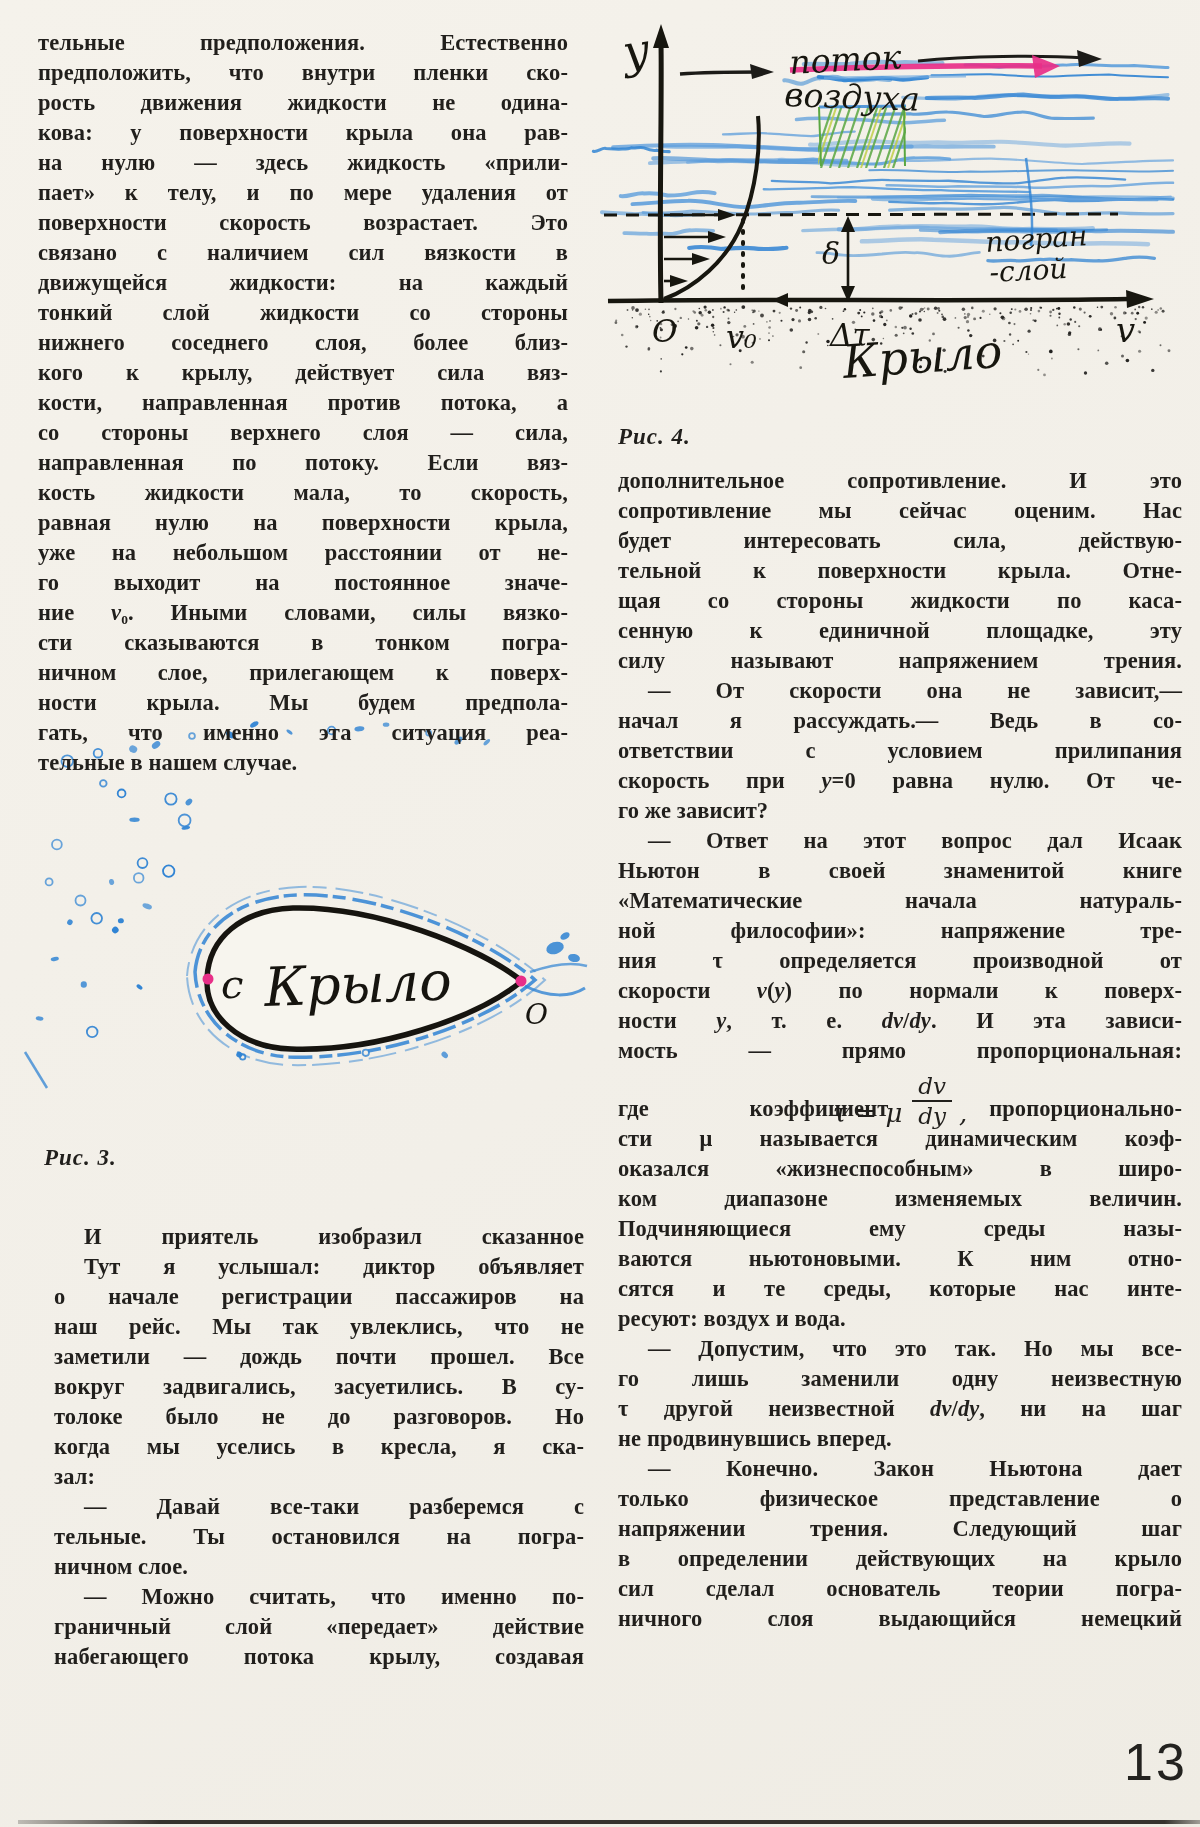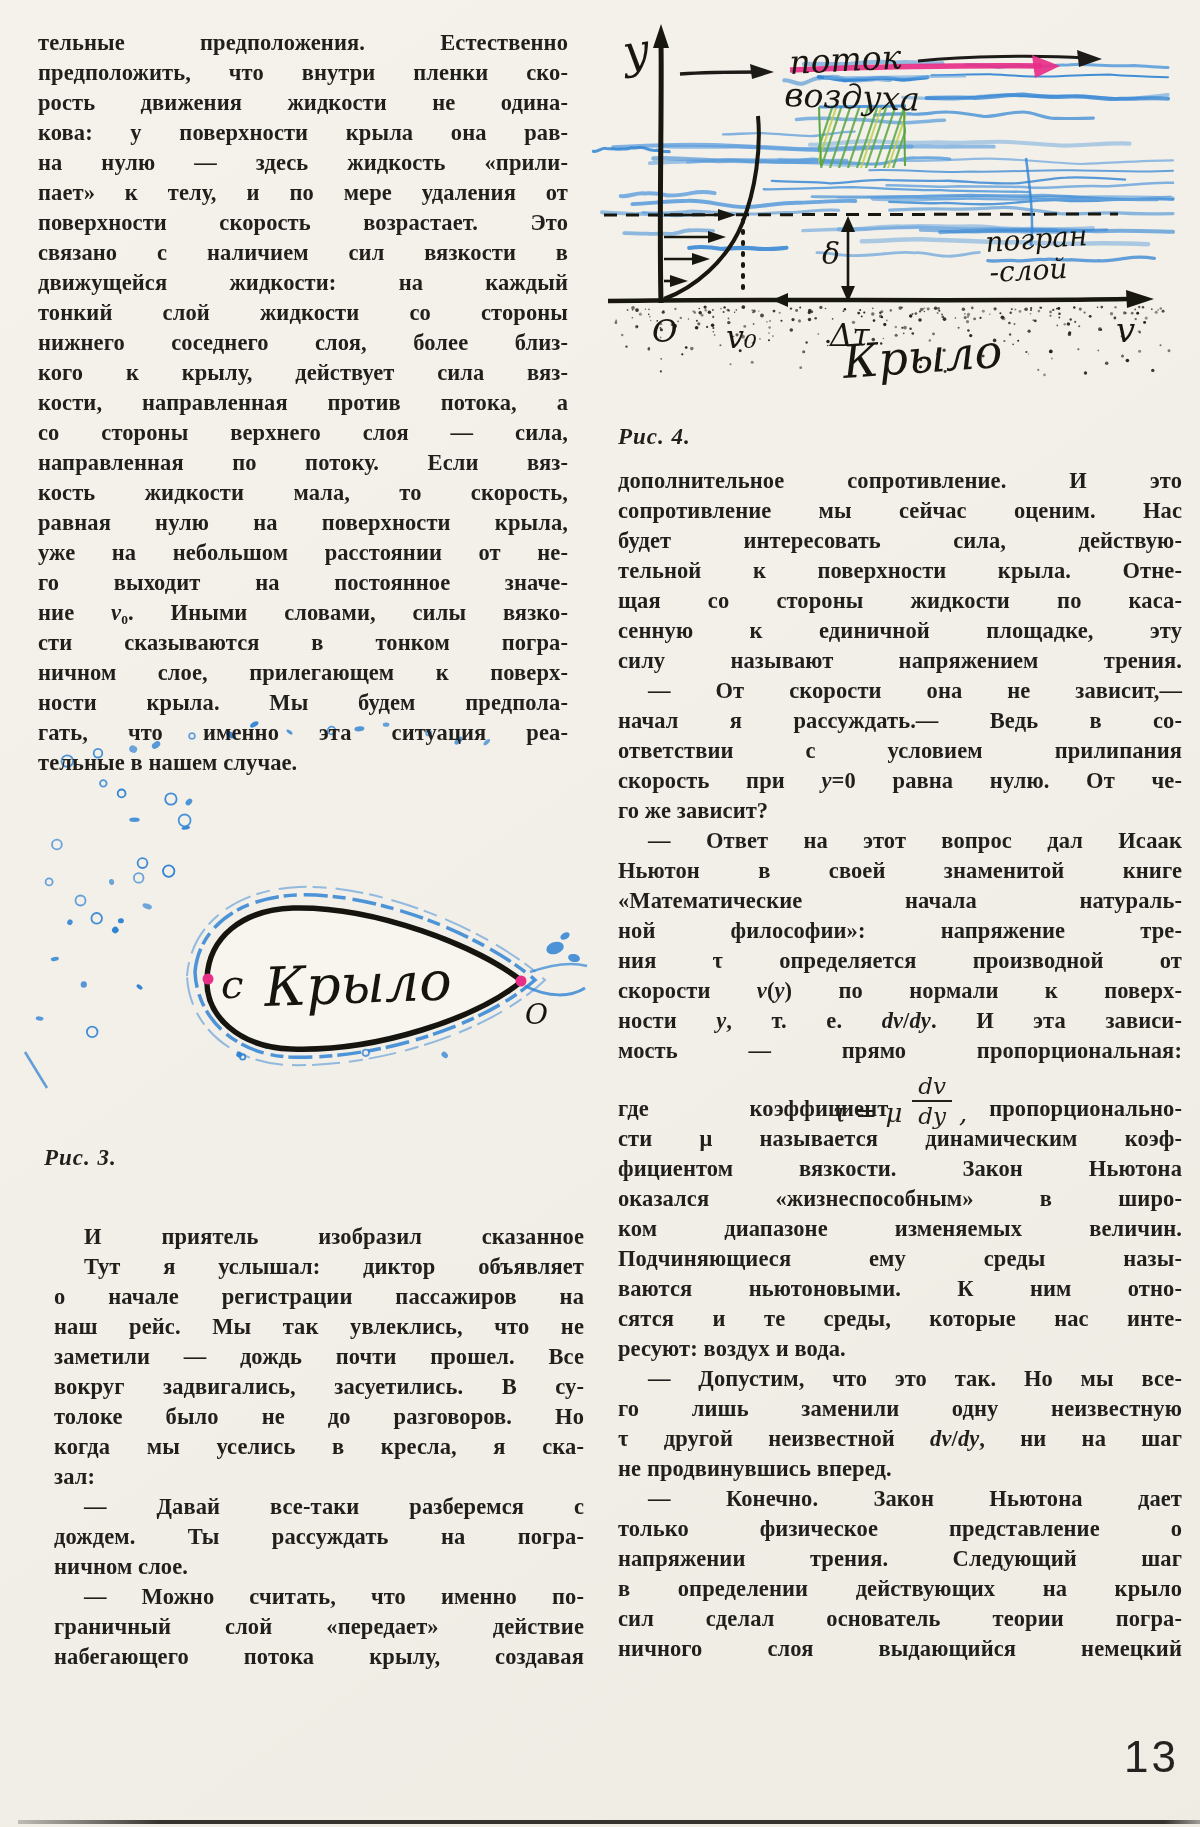--- a/index.html
+++ b/index.html
@@ -13,21 +13,21 @@
   .tl.ind{text-indent:30px;}
   .tl i{font-style:italic;font-weight:700;}
   .caption{position:absolute;font-style:italic;font-size:23px;font-weight:700;letter-spacing:1px;}
   #formula{position:absolute;left:618px;top:1060px;width:564px;height:68px;
            display:flex;justify-content:center;align-items:flex-end;gap:7px;
            font-family:"DejaVu Serif",serif;font-style:italic;font-size:26px;font-weight:500;}
   #formula .frac{display:inline-block;text-align:center;font-size:23px;line-height:1.05;margin-left:3px;}
   #formula .frac .num{display:block;border-bottom:2.5px solid #211f1c;padding:0 6px 2px;}
   #formula .frac .den{display:block;padding-top:2px;}
   #page-num{position:absolute;left:1124px;top:1732px;font-family:"Liberation Sans",sans-serif;
-            font-size:44px;font-weight:500;letter-spacing:3px;color:#23221f;}
+            font-size:52px;font-weight:500;letter-spacing:3px;color:#23221f;}
   #footer-rule{position:absolute;left:18px;top:1820px;width:1182px;height:4px;
                background:linear-gradient(90deg,rgba(40,38,34,.25),#35332e 12%,#35332e 97%,rgba(40,38,34,.4));}
   svg{position:absolute;overflow:visible;}
   svg text{font-family:"DejaVu Serif",serif;font-style:italic;}
 </style>
 </head>
 <body>
 
 <div id="page">
 
@@ -546,21 +546,21 @@
       <div class="tl ind">И приятель изобразил сказанное</div>
       <div class="tl ind">Тут я услышал: диктор объявляет</div>
       <div class="tl">о начале регистрации пассажиров на</div>
       <div class="tl">наш рейс. Мы так увлеклись, что не</div>
       <div class="tl">заметили — дождь почти прошел. Все</div>
       <div class="tl">вокруг задвигались, засуетились. В су-</div>
       <div class="tl">толоке было не до разговоров. Но</div>
       <div class="tl">когда мы уселись в кресла, я ска-</div>
       <div class="tl end">зал:</div>
       <div class="tl ind">— Давай все-таки разберемся с</div>
-      <div class="tl">дождем. Ты рассуждать на погра-</div>
+      <div class="tl">тельные. Ты остановился на погра-</div>
       <div class="tl end">ничном слое.</div>
       <div class="tl ind">— Можно считать, что именно по-</div>
       <div class="tl">граничный слой «передает» действие</div>
       <div class="tl">набегающего потока крылу, создавая</div>
     </div>
   <div class="col" style="left:618px;top:466px;width:564px">
       <div class="tl">дополнительное сопротивление. И это</div>
       <div class="tl">сопротивление мы сейчас оценим. Нас</div>
       <div class="tl">будет интересовать сила, действую-</div>
       <div class="tl">тельной к поверхности крыла. Отне-</div>
@@ -587,21 +587,20 @@
     <span class="frac">
       <span class="num">dv</span>
       <span class="den">dy</span>
     </span>
     <span>,</span>
   </div>
 
   <div class="col" style="left:618px;top:1094px;width:564px">
       <div class="tl">где коэффициент пропорционально-</div>
       <div class="tl">сти μ называется динамическим коэф-</div>
-      <div class="tl">фициентом вязкости. Закон Ньютона</div>
       <div class="tl">оказался «жизнеспособным» в широ-</div>
       <div class="tl">ком диапазоне изменяемых величин.</div>
       <div class="tl">Подчиняющиеся ему среды назы-</div>
       <div class="tl">ваются ньютоновыми. К ним отно-</div>
       <div class="tl">сятся и те среды, которые нас инте-</div>
       <div class="tl end">ресуют: воздух и вода.</div>
       <div class="tl ind">— Допустим, что это так. Но мы все-</div>
       <div class="tl">го лишь заменили одну неизвестную</div>
       <div class="tl">τ другой неизвестной <i>dv</i>/<i>dy</i>, ни на шаг</div>
       <div class="tl end">не продвинувшись вперед.</div>

